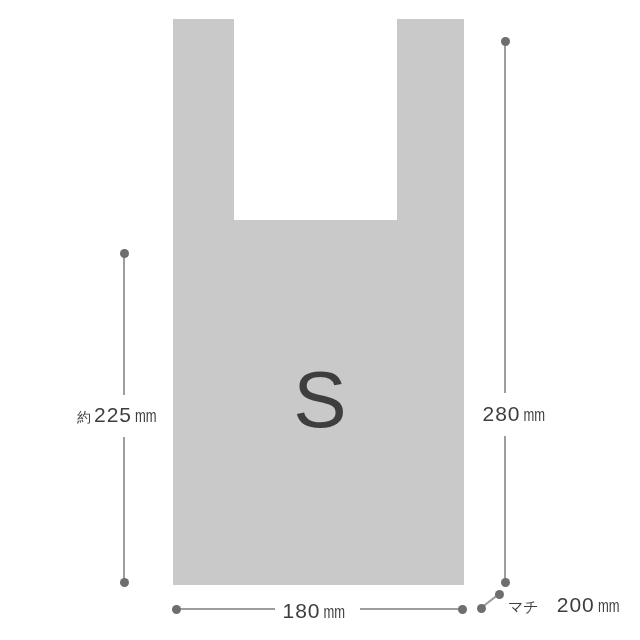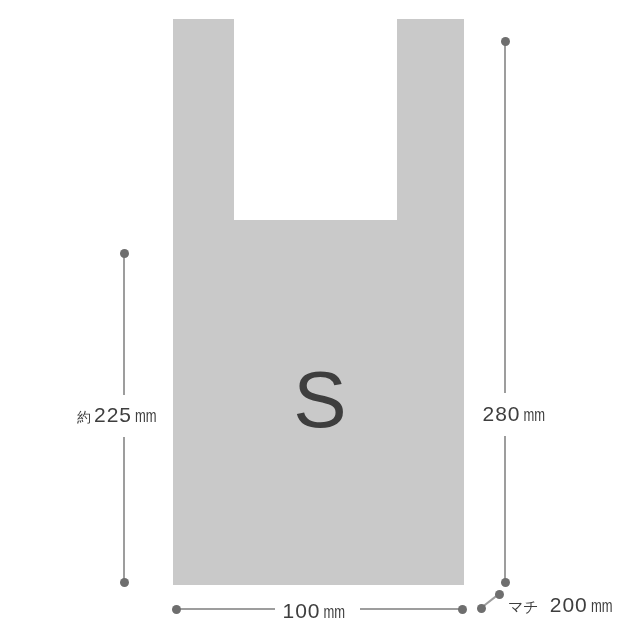--- a/index.html
+++ b/index.html
@@ -26,21 +26,21 @@
     position:absolute;width:9px;height:9px;border-radius:50%;
     background:var(--dimension-dot,#6e6e6e);
   }
   .dim-label{
     position:absolute;white-space:nowrap;color:var(--text,#3e3e3e);
     font-size:21px;letter-spacing:1px;line-height:1;
   }
   .center-label{transform:translate(-50%,-50%);}
   .v-center-label{transform:translateY(-50%);}
   .prefix{font-size:14px;letter-spacing:0;margin-right:3px;}
-  .prefix-kana{font-size:15px;letter-spacing:0;margin-right:11px;}
+  .prefix-kana{font-size:15px;letter-spacing:0;margin-right:18px;}
   .unit{
     display:inline-block;font-size:18px;letter-spacing:0;
     transform:scaleX(0.72);transform-origin:0 50%;margin-left:3px;
   }
   .gusset-line{
     position:absolute;left:481px;top:607px;width:23px;height:2px;
     background:var(--dimension-line,#9d9d9d);
     transform-origin:0 50%;transform:rotate(-38deg);
   }
 </style>
@@ -72,21 +72,21 @@
       <span>280</span><span class="unit">mm</span>
     </div>
   </div>
 
   <div>
     <div class="seg" style="left:176px;top:608px;width:99px;height:2px;"></div>
     <div class="seg" style="left:360px;top:608px;width:102px;height:2px;"></div>
     <div class="dot" style="left:171.5px;top:604.5px;"></div>
     <div class="dot" style="left:457.5px;top:604.5px;"></div>
     <div class="dim-label center-label" style="left:318px;top:610px;">
-      <span>100</span><span class="unit">mm</span>
+      <span>180</span><span class="unit">mm</span>
     </div>
   </div>
 
   <div>
     <div class="gusset-line"></div>
     <div class="dot" style="left:476.5px;top:603.5px;"></div>
     <div class="dot" style="left:494.5px;top:589.5px;"></div>
     <div class="dim-label v-center-label" style="left:508px;top:604px;">
       <span class="prefix-kana">マチ</span><span>200</span><span class="unit">mm</span>
     </div>

